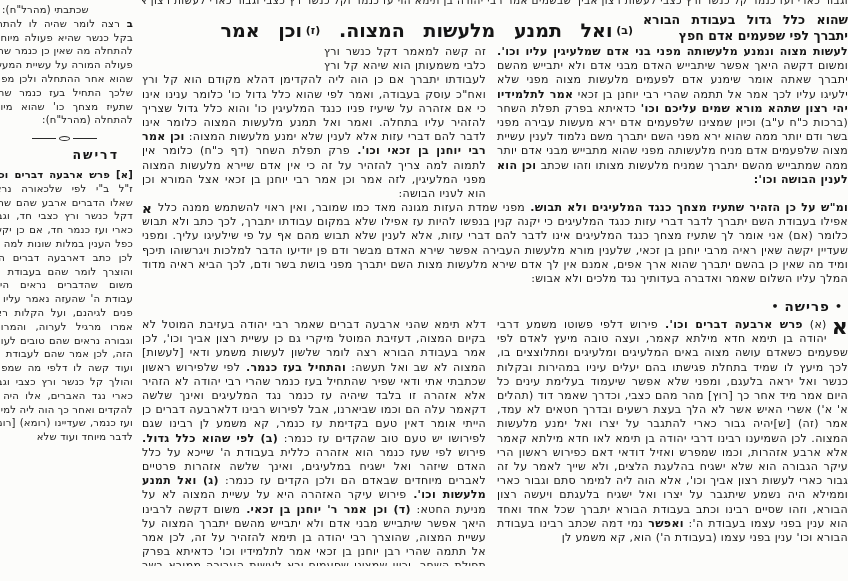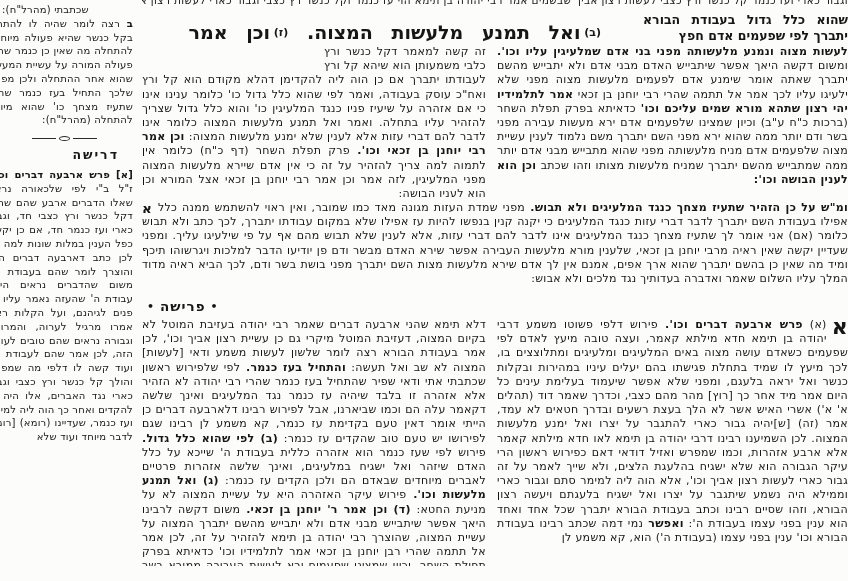--- a/index.html
+++ b/index.html
@@ -18,33 +18,33 @@
   .margin-note-end { text-align:left; padding-left:14px; }
   .margin-note { text-align:justify; }
   .ornament { display:flex; align-items:center; justify-content:center; gap:3px; margin:9px 14px 7px 22px; }
   .orn-line { display:inline-block; width:24px; height:1px; background:#2a2a2a; }
   .orn-loop { display:inline-block; width:11px; height:5px; border:1px solid #2a2a2a; border-radius:50%; }
   .drisha-title { text-align:right; font-weight:700; font-size:12.5px; letter-spacing:2px; margin:0 14px 6px 22px; }
   
   .main { position:absolute; left:142px; top:0; width:706px; direction:rtl; }
   .clip-row { height:9px; overflow:hidden; }
   .clip-row > div { margin-top:-6px; font-size:10.5px; white-space:nowrap; letter-spacing:.4px; }
-  .band { display:flex; align-items:flex-end; margin-top:3px;gap:32px; }
+  .band { display:flex; align-items:center; margin-top:3px; }
   .band-right { width:205px; font-weight:700; font-size:12.5px; line-height:15.5px; text-align:justify; }
   .lemma { flex:1; padding:4px 10px 0 0; font-size:19px; font-weight:700; text-align:right; word-spacing:12px; white-space:nowrap; overflow:hidden; }
   .lemma .sm { font-size:11px; word-spacing:0; vertical-align:3px; }
   .rashi { font-size:11px; line-height:14.2px; letter-spacing:.3px; text-align:justify; }
   .b { font-weight:700; }
   .cols { display:flex; gap:11px; margin-top:2px; height:152px; overflow:hidden; }
   .col-r { width:351px; }
   .col-l { width:344px; }
   .indent-spacer { float:left; width:182px; height:28px; }
   .fw { margin-top:4px; height:92px; overflow:hidden; }
   .aleph-ref { float:left; width:16px; font-size:13.5px; font-weight:700; text-align:left; }
-  .prisha-header { text-align:left; font-weight:700; font-size:13.5px; letter-spacing:1px; margin:5px 0 4px; }
+  .prisha-header { text-align:right; font-weight:700; font-size:13.5px; letter-spacing:1px; margin:5px 0 4px; }
   .prisha-header .dot { font-size:11px; vertical-align:1px; padding:0 5px; }
   .prisha-cols { display:flex; gap:11px; height:248px; overflow:hidden; }
   .dropcap { float:right; font-size:22px; font-weight:700; line-height:22px; margin:-2px 0 0 5px; }
 </style>
 </head>
 <body>
 
 <div class="page">
 
   <div class="margin-col">

